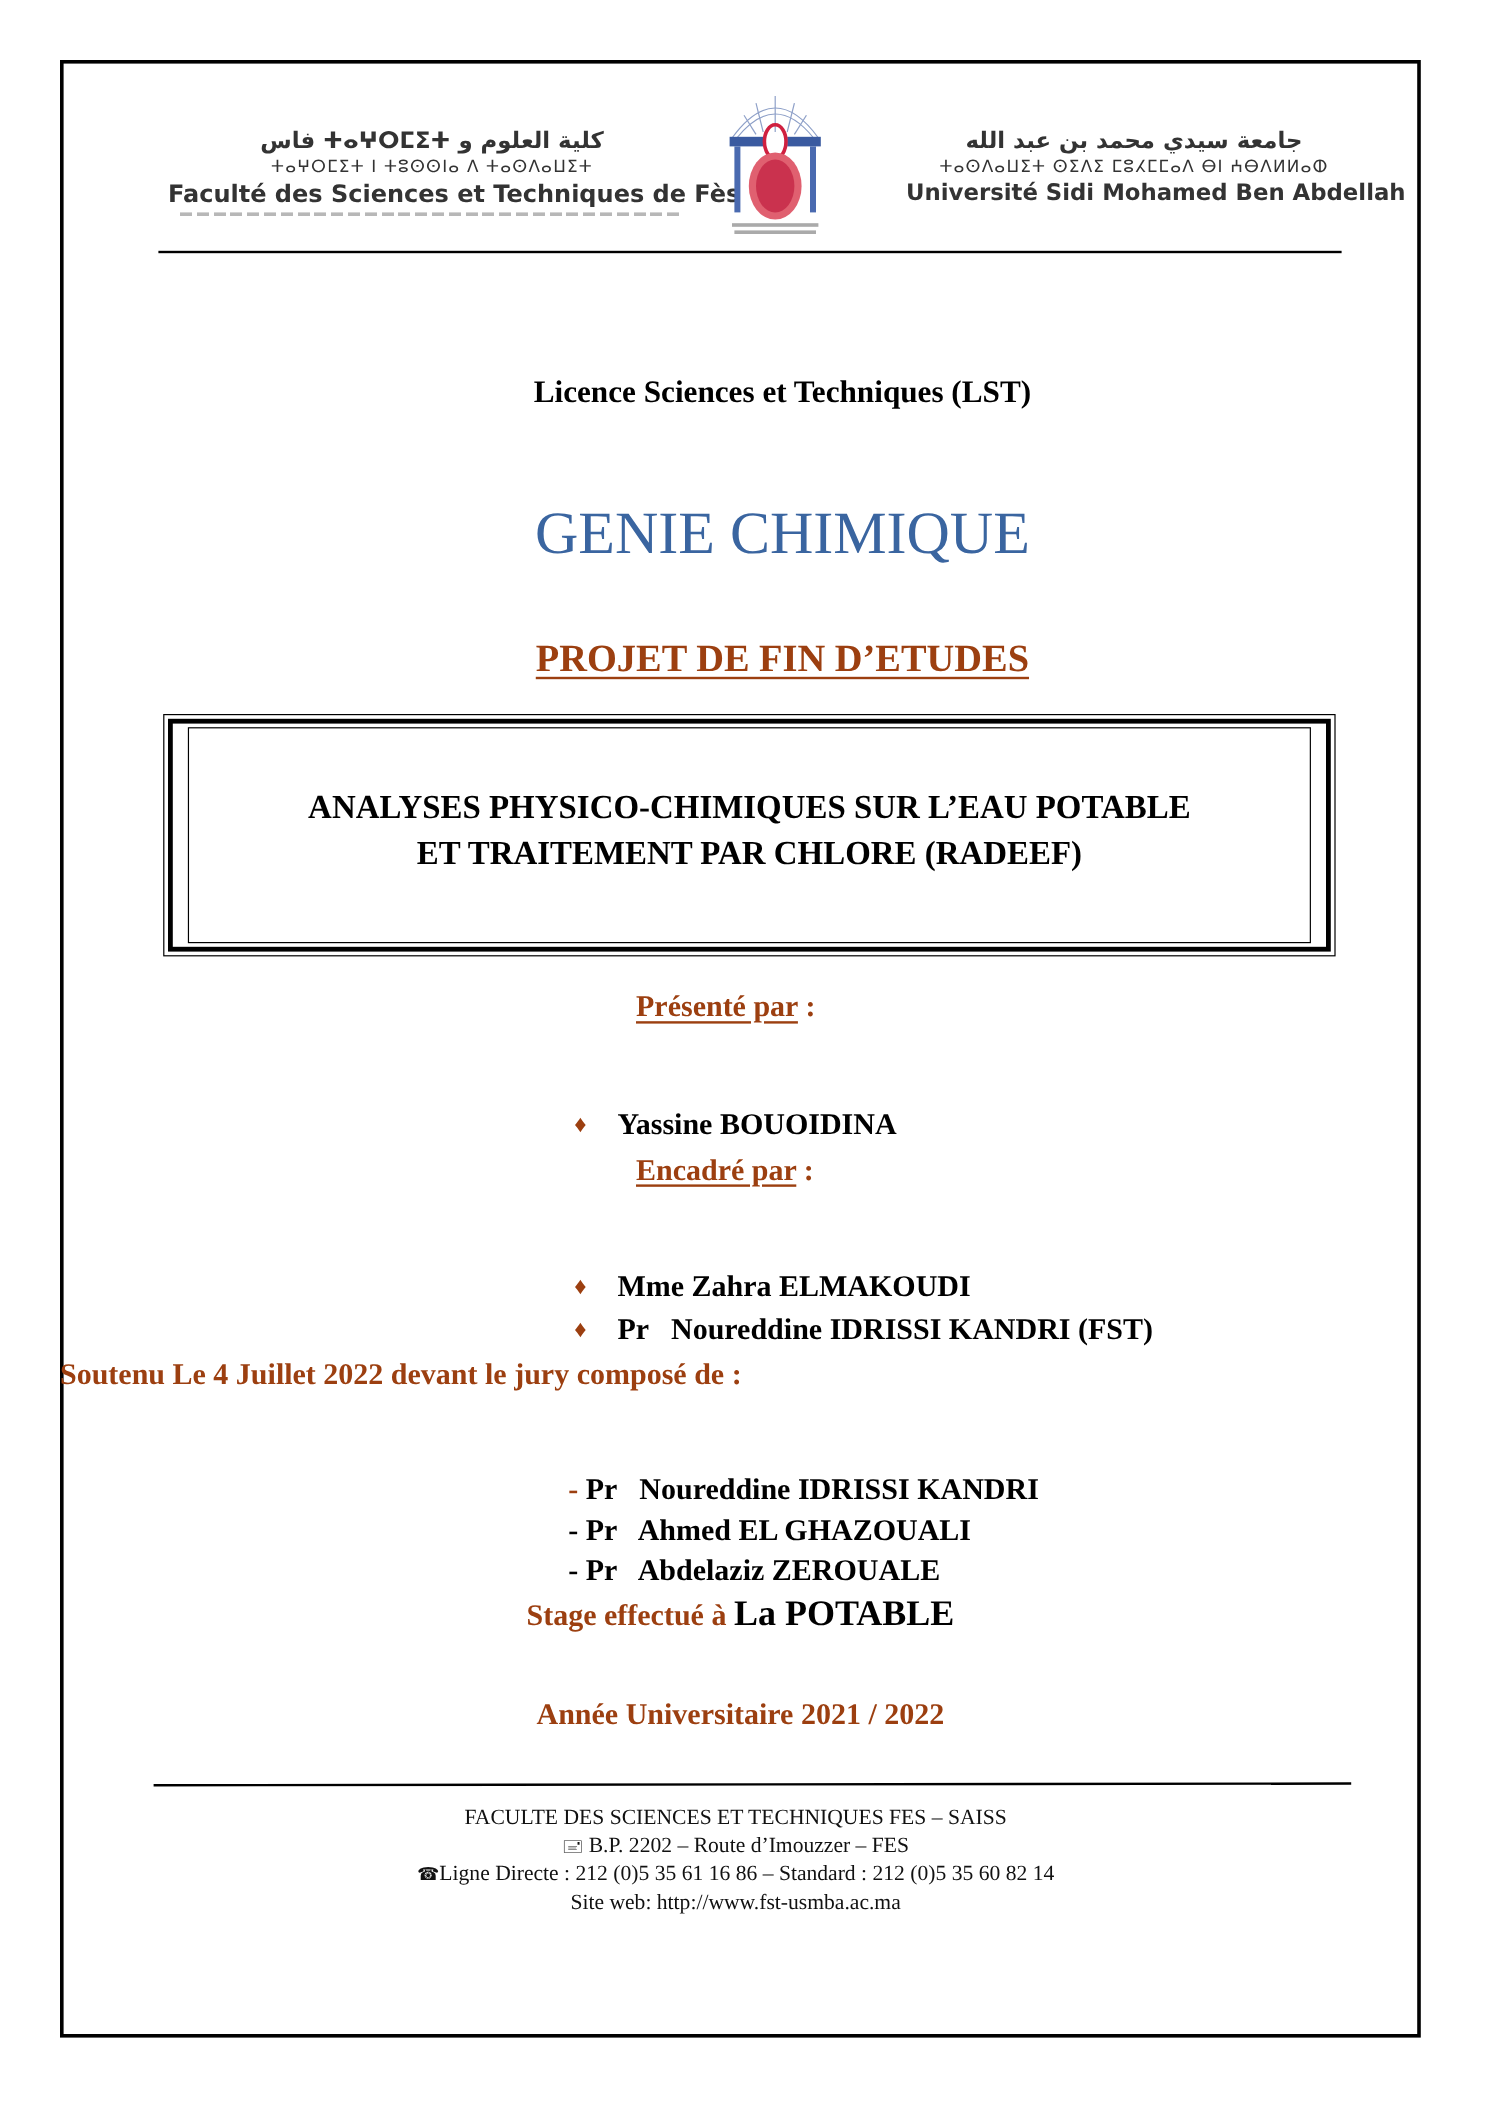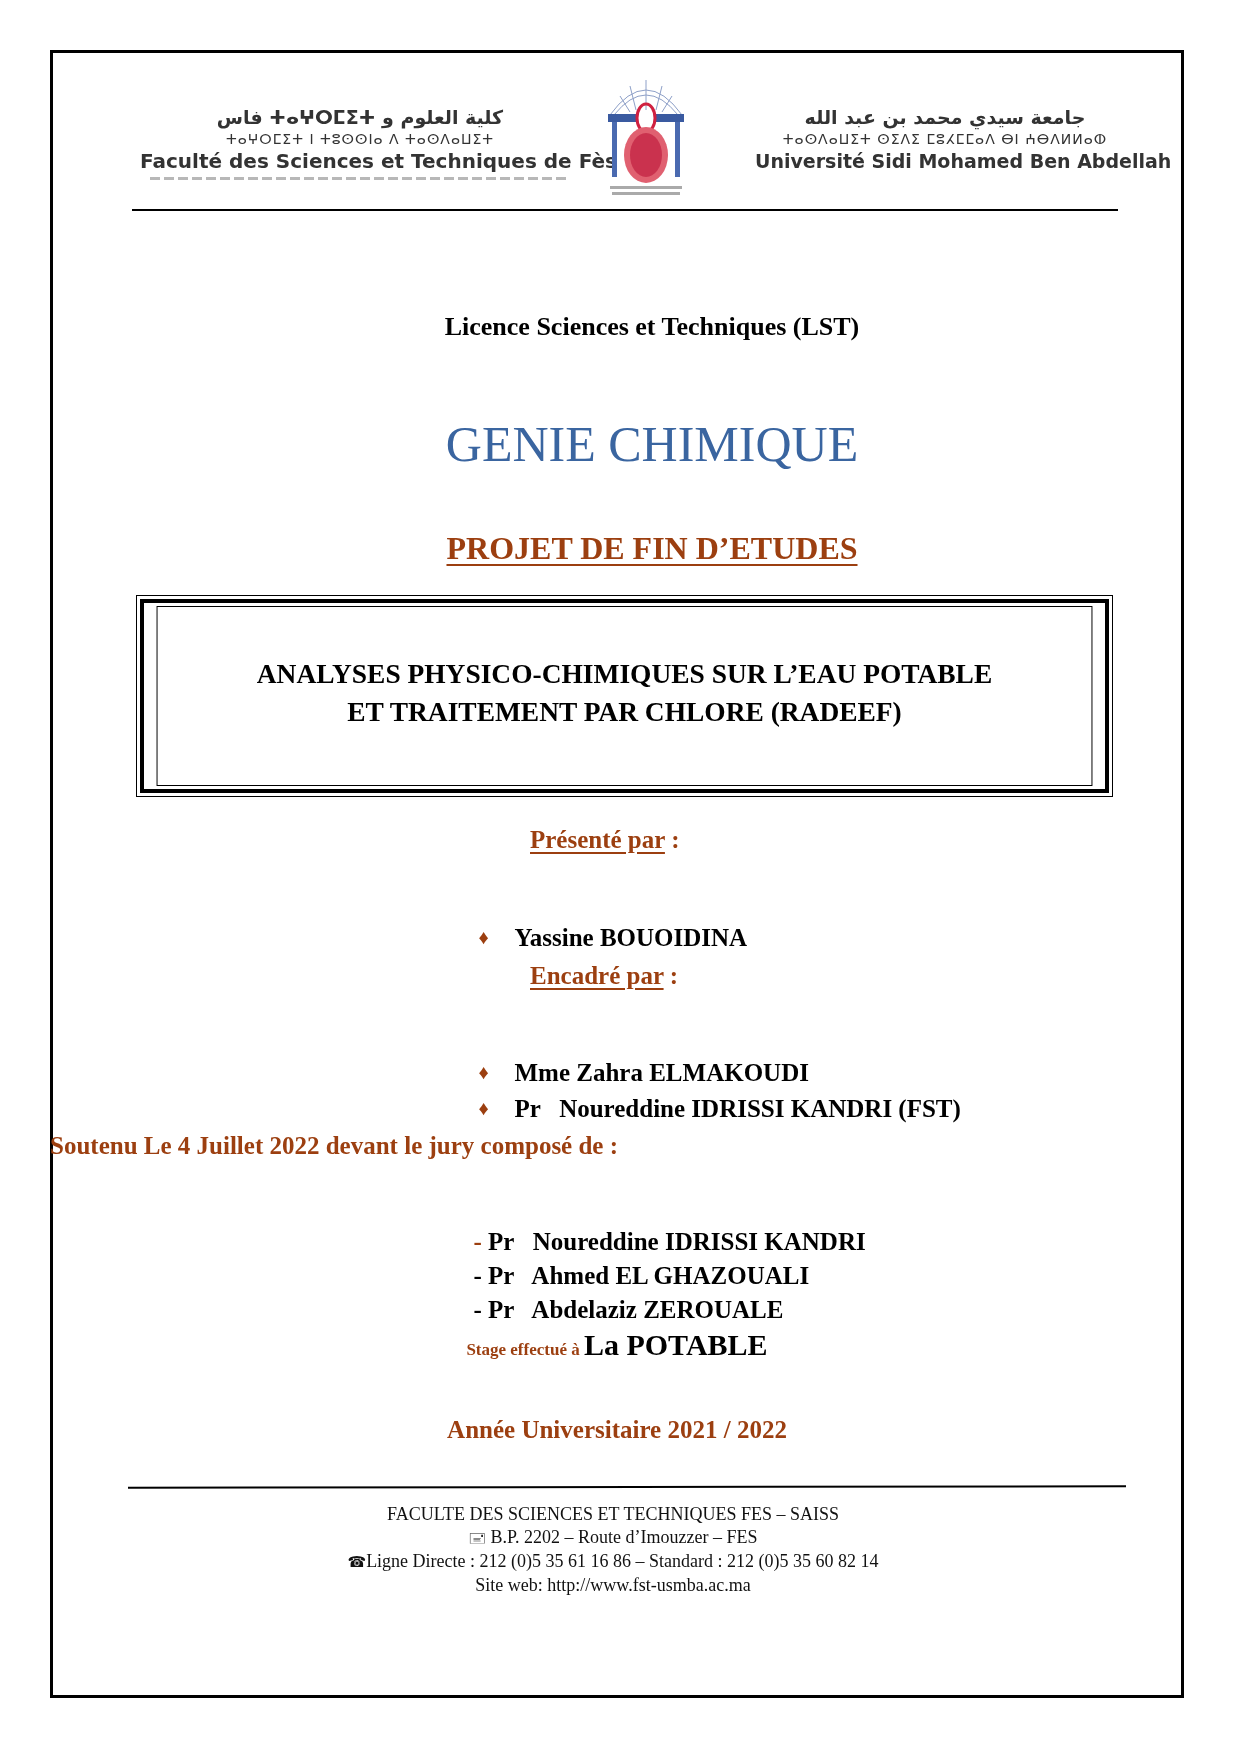--- a/index.html
+++ b/index.html
@@ -43,21 +43,21 @@
   .diamond { color: #9C3F10; font-size: 20px; display: inline-block; width: 36px; vertical-align: 2px; }
   .student { left: 466px; top: 896px; }
   .sup1 { left: 466px; top: 1031px; }
   .sup2 { left: 466px; top: 1067px; }
   .soutenu { left: 50px; width: 1134px; text-align: left; top: 1132px; font-size: 25px; }
   .jury { left: 461px; font-size: 25px; font-weight: bold; white-space: pre; }
   .jury .dash { color: #000; }
   .jury.first .dash { color: #9C3F10; }
   .j1 { top: 1200px; } .j2 { top: 1234px; } .j3 { top: 1268px; }
   .stage { left: 50px; width: 1134px; text-align: center; top: 1328px; }
-  .stage .s1 { font-size: 17px; margin-top: 20px; }
+  .stage .s1 { font-size: 25px; margin-top: 20px; }
   .stage .s2 { font-size: 30px; font-weight: bold; color: #000; }
   .annee { left: 50px; width: 1134px; text-align: center; top: 1416px; font-size: 25px; }
 
   .footer-rule { left: 128px; top: 1486px; width: 998px; height: 2px; background: #000; transform: rotate(-0.08deg); }
   .footer { left: 50px; width: 1126px; text-align: center; top: 1503px; font-size: 18px; line-height: 23px; color: #111; }
   .footer .ico { font-family: "DejaVu Sans", sans-serif; font-size: 15px; }
 </style>
 </head>
 <body>
 

